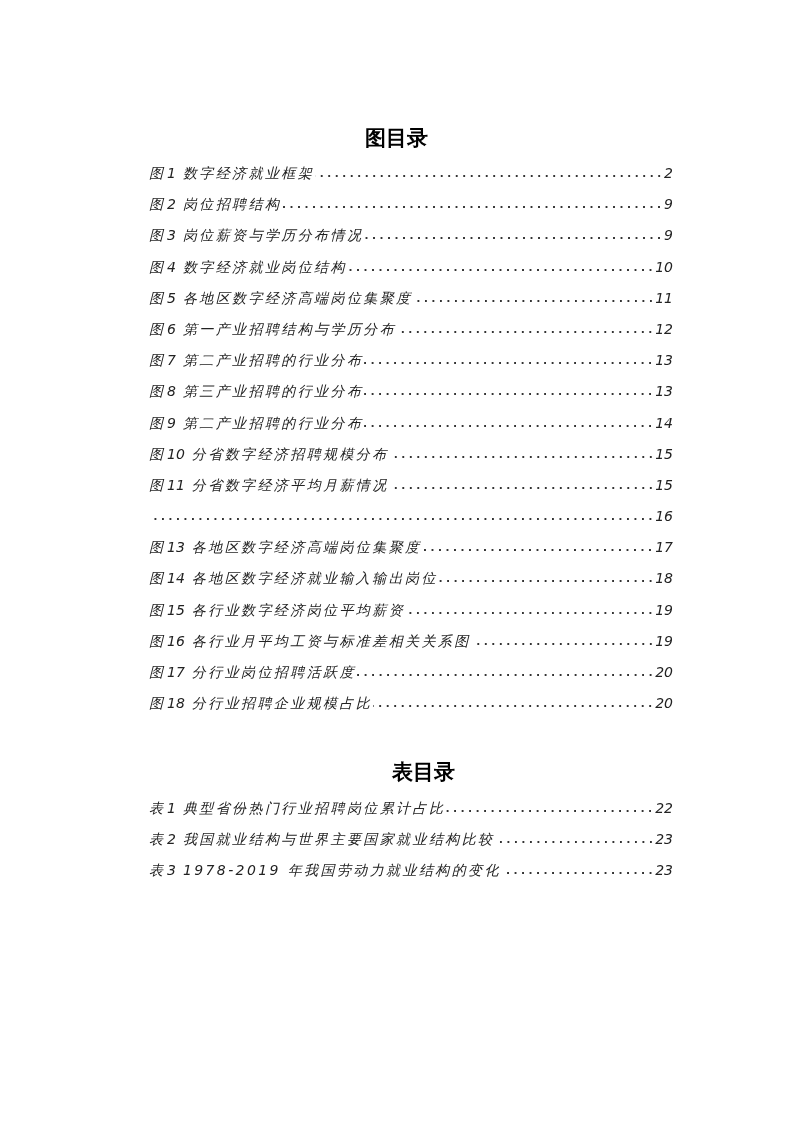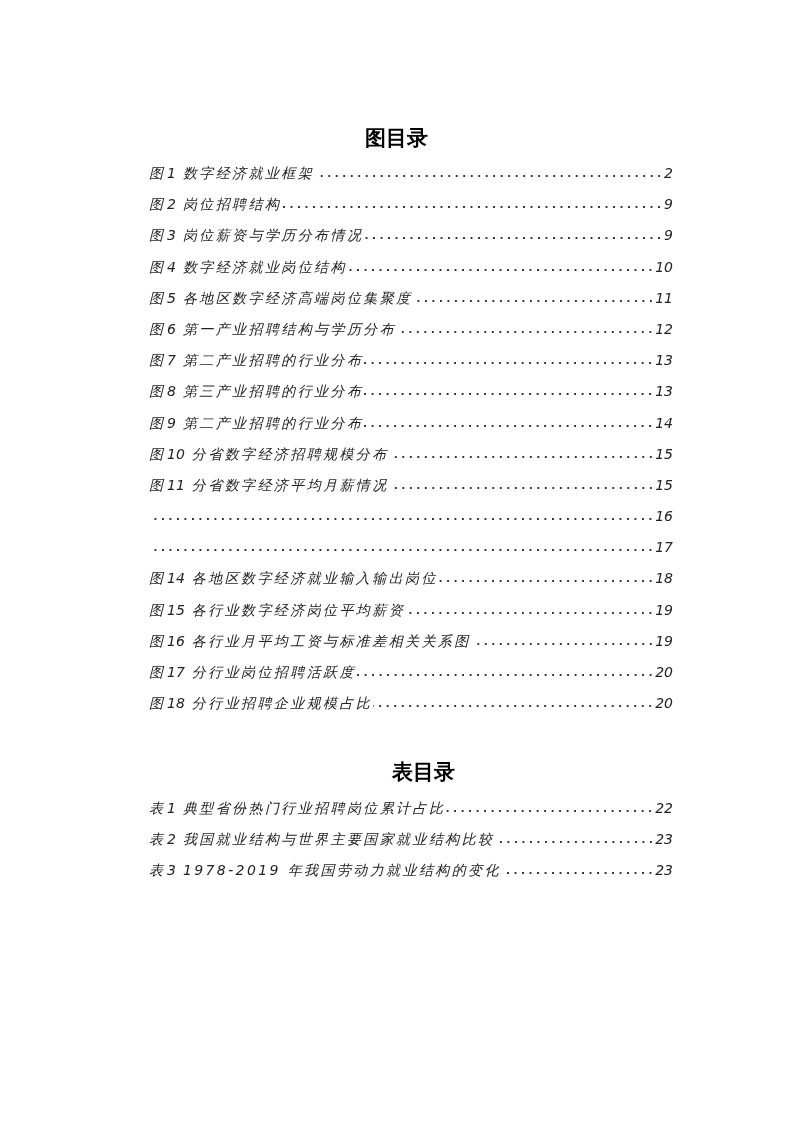--- a/index.html
+++ b/index.html
@@ -148,20 +148,21 @@
       <div class="toc-row">
         <span class="toc-label"><span class="prefix">图</span><span class="num">11</span><span>分省数字经济平均月薪情况</span></span>
         <span class="toc-leader"></span>
         <span class="toc-page">15</span>
       </div>
       <div class="toc-row">
         <span class="toc-leader"></span>
         <span class="toc-page">16</span>
       </div>
       <div class="toc-row">
+        <span class="toc-label"><span class="prefix">图</span><span class="num">13</span><span>各地区数字经济高端岗位集聚度</span></span>
         <span class="toc-leader"></span>
         <span class="toc-page">17</span>
       </div>
       <div class="toc-row">
         <span class="toc-label"><span class="prefix">图</span><span class="num">14</span><span>各地区数字经济就业输入输出岗位</span></span>
         <span class="toc-leader"></span>
         <span class="toc-page">18</span>
       </div>
       <div class="toc-row">
         <span class="toc-label"><span class="prefix">图</span><span class="num">15</span><span>各行业数字经济岗位平均薪资</span></span>

